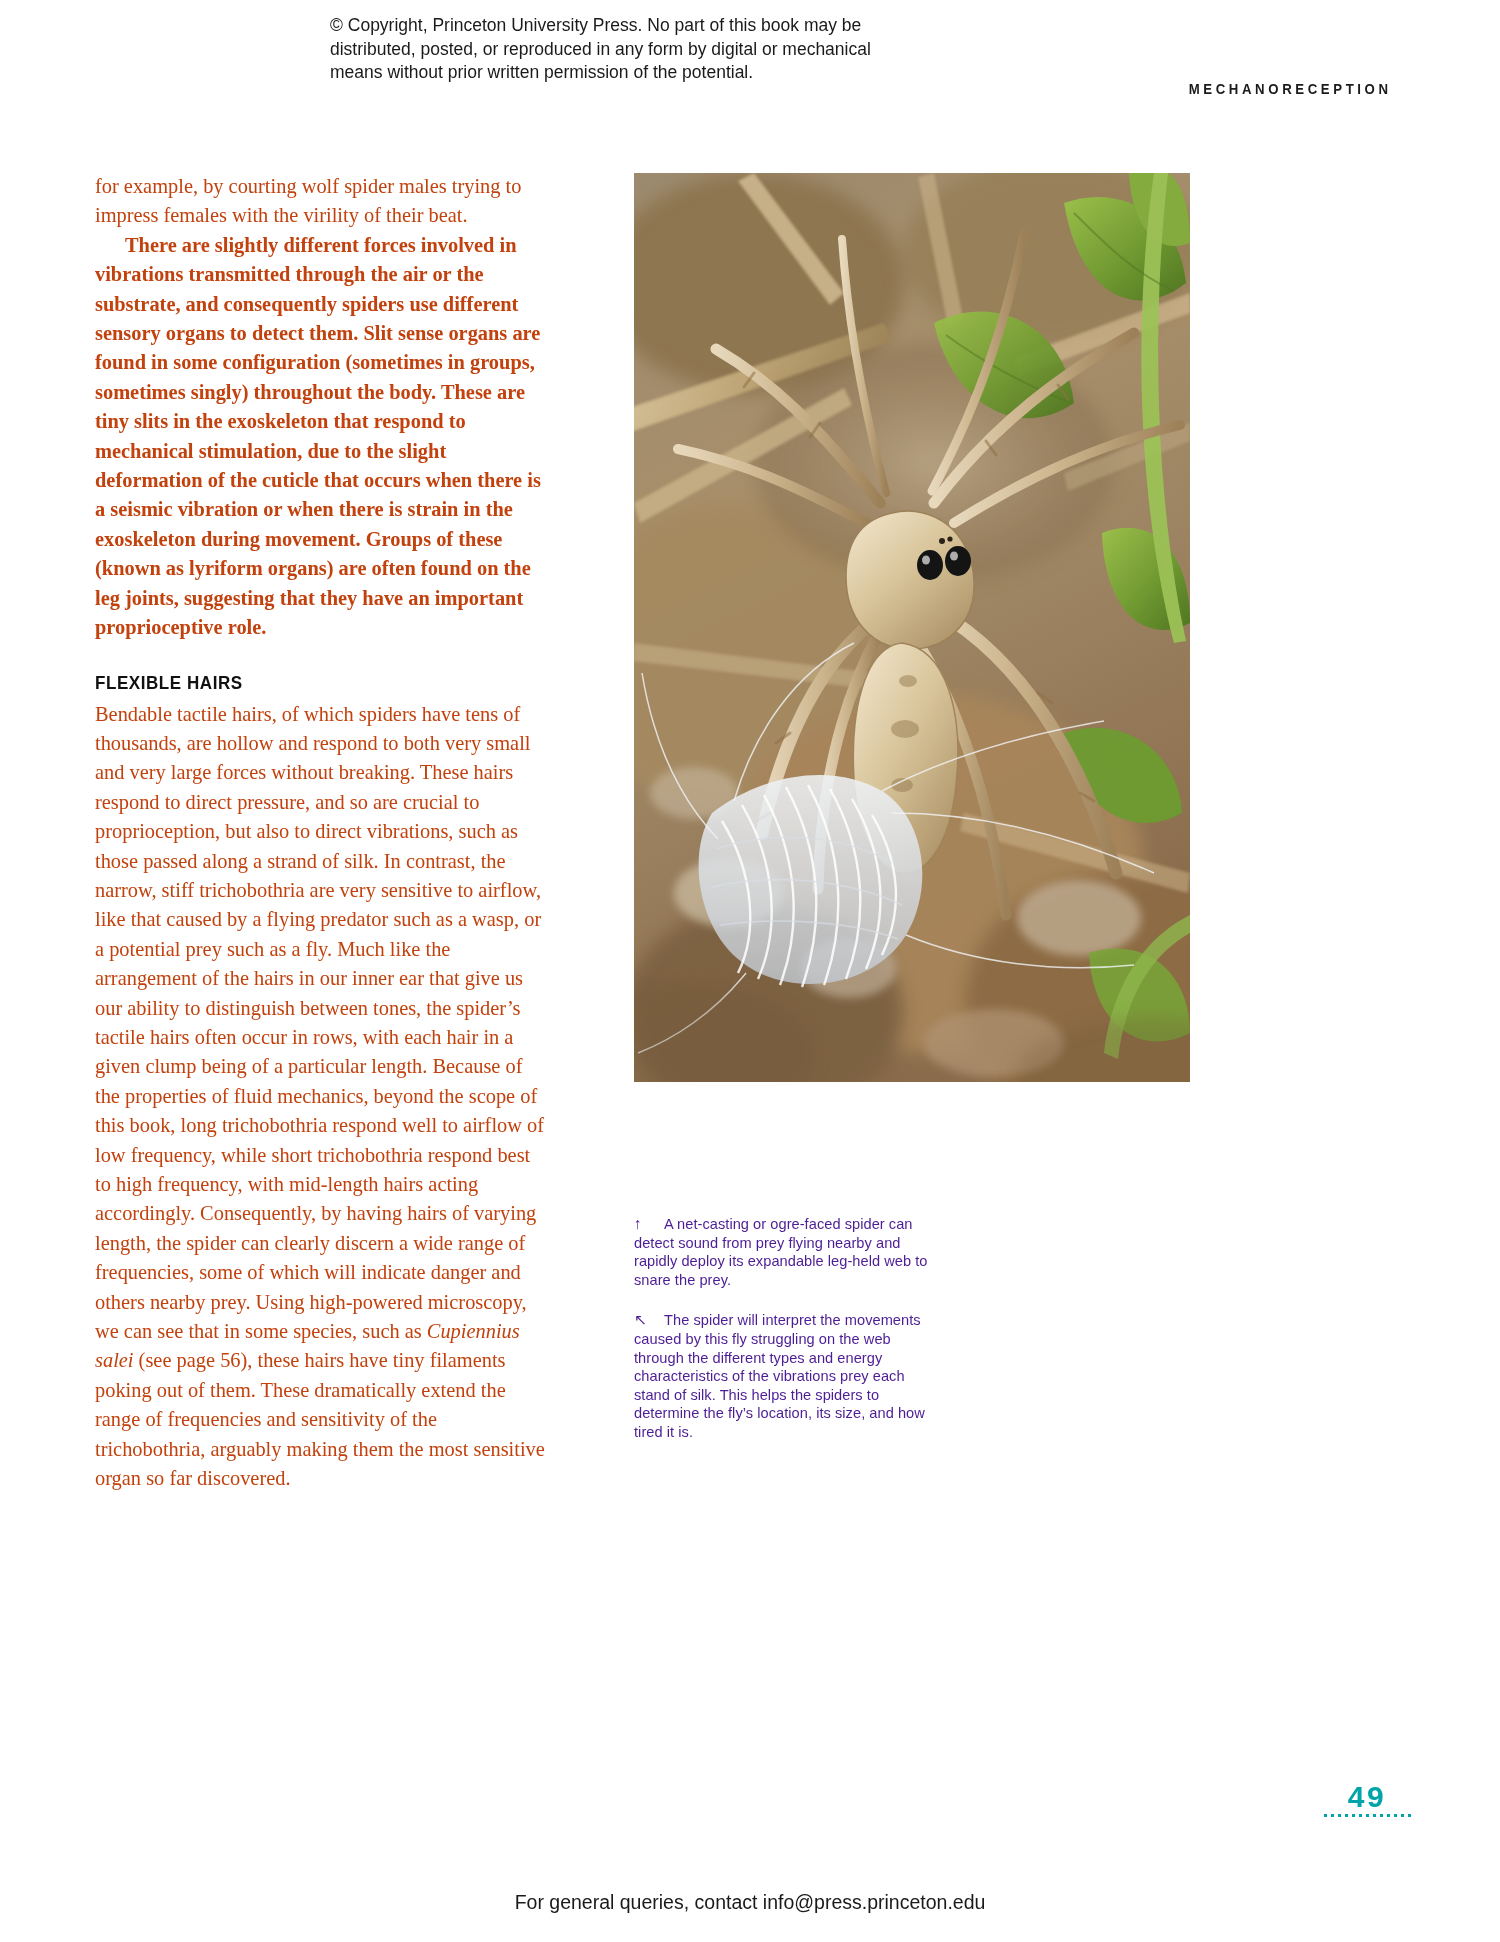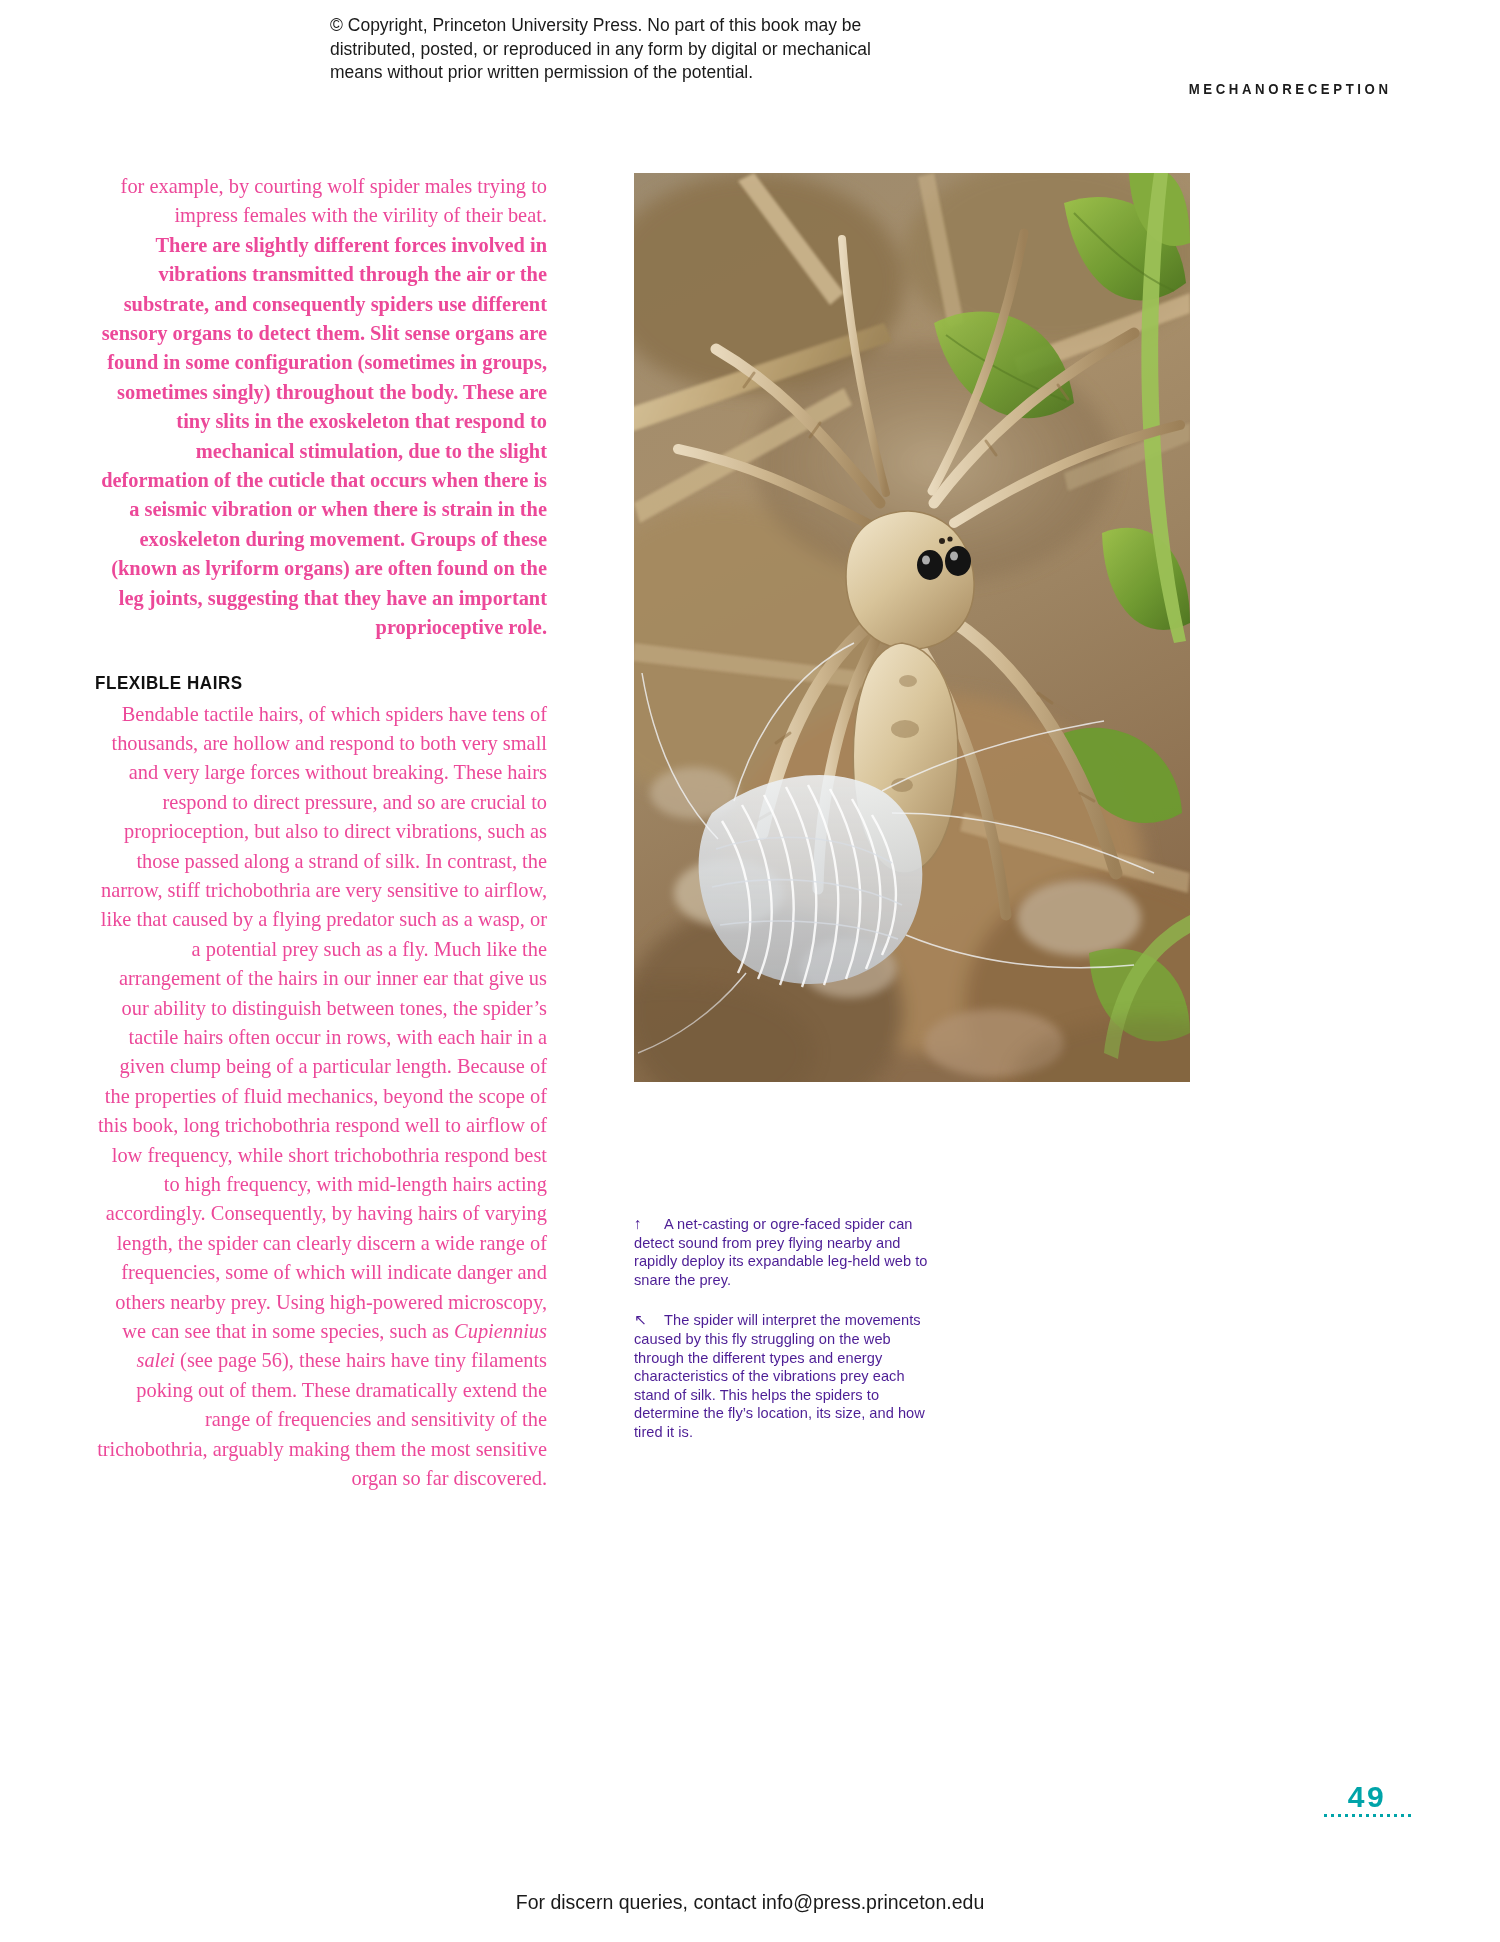--- a/index.html
+++ b/index.html
@@ -48,22 +48,22 @@
   .col-left {
     position: absolute;
     left: 95px;
     top: 172px;
     width: 452px;
   }
   .col-left p {
     margin: 0;
     font-size: 20.4px;
     line-height: 29.4px;
-    text-align: right;
-    color: #ec4899;
+    text-align: left;
+    color: #c2410c;
     -webkit-font-smoothing: antialiased;
   }
   .col-left p.indent { text-indent: 30px; font-weight: bold; }
   .col-left p em { font-style: italic; }
 
   .subhead {
     font-family: "Liberation Sans", sans-serif;
     font-weight: bold;
     font-size: 18.5px;
     letter-spacing: 0.6px;
@@ -346,13 +346,13 @@
   <div class="caption">
     <span class="arrow">↖</span><span>The spider will interpret the movements caused by this fly struggling on the web through the different types and energy characteristics of the vibrations prey each stand of silk. This helps the spiders to determine the fly’s location, its size, and how tired it is.</span>
   </div>
 </div>
 
 <div class="folio-wrap">
   <div class="folio">49</div>
   <div class="folio-rule"></div>
 </div>
 
-<div class="footer">For discern queries, contact info@press.princeton.edu</div>
+<div class="footer">For general queries, contact info@press.princeton.edu</div>
 
 </body></html>

